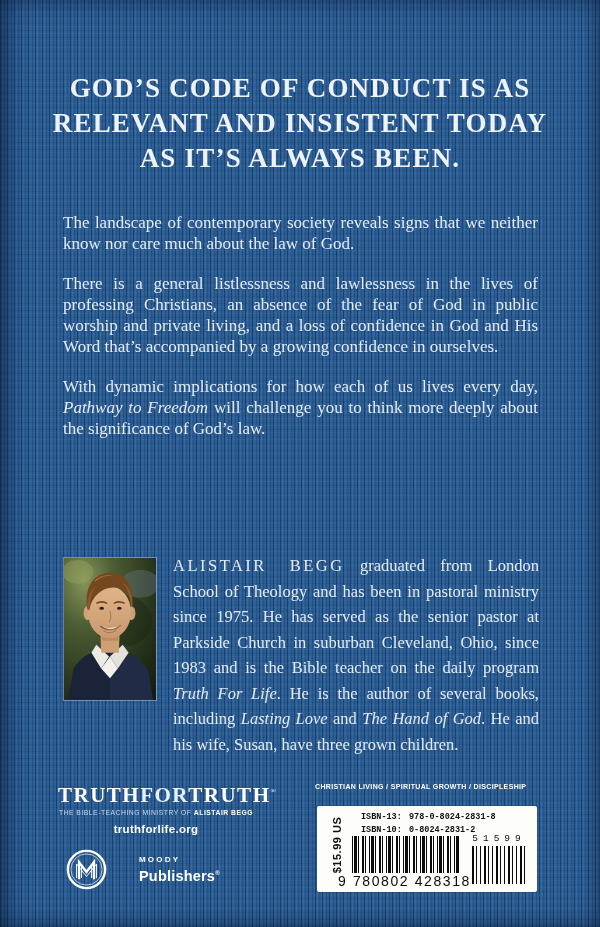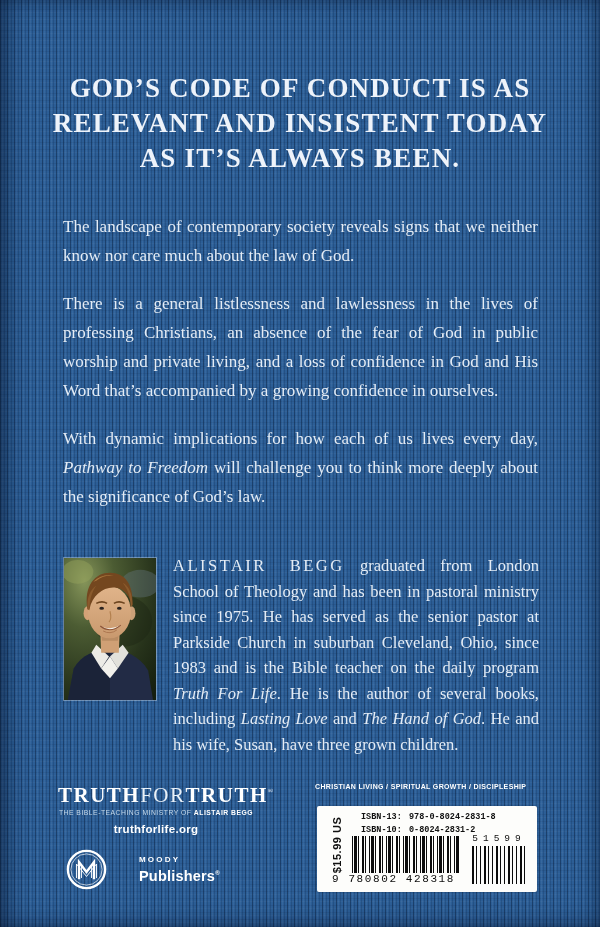--- a/index.html
+++ b/index.html
@@ -37,21 +37,21 @@
     color:#eef3fa;
     font-weight:bold;
     font-size:27px;line-height:35px;
     letter-spacing:1.2px;
   }
 
   
   .synopsis{
     position:absolute;top:212px;left:63px;width:475px;
     color:#e4ecf5;
-    font-size:17px;line-height:29px;
+    font-size:17px;line-height:21px;
     text-align:justify;
   }
   .synopsis p{margin:0 0 19px 0;}
   .it{font-style:italic;}
 
   
   .author-section{position:absolute;top:553px;left:63px;width:477px;}
   .author-photo{
     position:absolute;left:0;top:4px;width:94px;height:144px;
     border:1px solid rgba(215,225,235,.40);
@@ -70,21 +70,21 @@
   
   .tfl{
     position:absolute;left:58px;top:781px;width:196px;
     text-align:center;color:#fff;
   }
   .tfl-logo{
     font-size:21px;line-height:21px;letter-spacing:1.5px;
     white-space:nowrap;
   }
   .tfl-logo .hvy{font-weight:bold;}
-  .tfl-logo .lite{font-weight:normal;color:#e9f1f8;}
+  .tfl-logo .lite{font-weight:bold;color:#e9f1f8;}
   .tfl-logo sup{font-size:7px;vertical-align:9px;letter-spacing:0;}
   .tfl-tagline{
     margin-top:3px;
     font-family:"Liberation Sans","DejaVu Sans",sans-serif;
     font-size:6.8px;letter-spacing:.5px;color:#c6daeb;
     white-space:nowrap;
   }
   .tfl-tagline b{color:#fff;}
   .tfl-url{
     margin-top:7px;
@@ -138,23 +138,23 @@
   .ean-bars{
     position:absolute;left:35px;top:30px;width:108px;height:37px;
     background-image:repeating-linear-gradient(90deg,
       #0b0b0b 0px,#0b0b0b 1px, rgba(0,0,0,0) 1px, rgba(0,0,0,0) 2px,
       #0b0b0b 2px,#0b0b0b 5px, rgba(0,0,0,0) 5px, rgba(0,0,0,0) 6px,
       #0b0b0b 6px,#0b0b0b 7px, rgba(0,0,0,0) 7px, rgba(0,0,0,0) 10px,
       #0b0b0b 10px,#0b0b0b 12px, rgba(0,0,0,0) 12px, rgba(0,0,0,0) 13px,
       #0b0b0b 13px,#0b0b0b 14px, rgba(0,0,0,0) 14px, rgba(0,0,0,0) 17px);
   }
   .ean-digits{
-    position:absolute;left:15px;top:67px;width:124px;
-    font-family:Liberation Mono, monospace;
-    font-size:11px;letter-spacing:1.6px;color:#0d0d0d;
+    position:absolute;left:21px;top:67px;width:124px;
+    font-family:Liberation Sans, sans-serif;
+    font-size:14px;letter-spacing:1.6px;color:#0d0d0d;
     white-space:nowrap;
   }
   .addon-digits{
     position:absolute;left:154px;top:27px;width:56px;
     text-align:center;
     font-family:"Liberation Mono","DejaVu Sans Mono",monospace;
     font-size:9.5px;letter-spacing:5px;color:#0d0d0d;
     white-space:nowrap;
   }
   .addon-bars{

